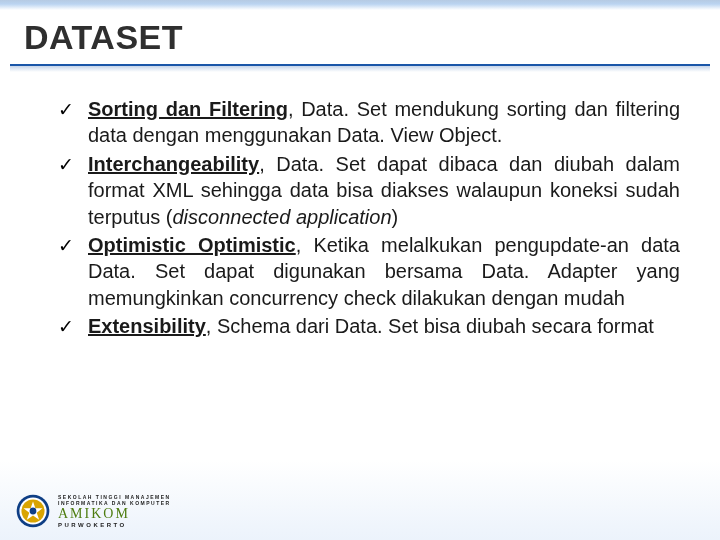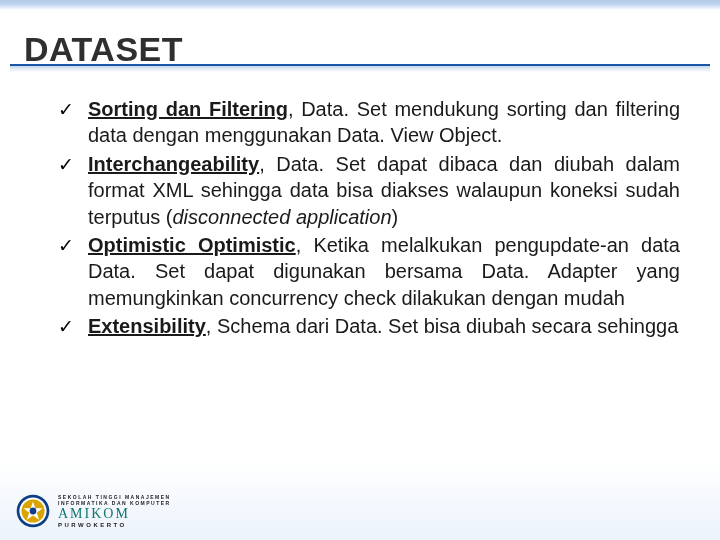--- a/index.html
+++ b/index.html
@@ -11,21 +11,21 @@
   }
   .top-banner {
     position: absolute;
     top: 0; left: 0; right: 0;
     height: 10px;
     background: linear-gradient(to bottom, #0b4fa0 0%, #1a6fd0 40%, #ffffff 100%);
     opacity: 0.3;
   }
   .slide-title {
     position: absolute;
-    top: 30px;
+    top: 18px;
     left: 24px;
     font-size: 34px;
     font-weight: bold;
     color: #2f2f2f;
     letter-spacing: 0.5px;
   }
   .title-rule {
     position: absolute;
     top: 64px;
     left: 10px;
@@ -88,21 +88,21 @@
     font-size: 5px;
     letter-spacing: 1.5px;
     color: #222;
     font-weight: bold;
     margin-top: 1px;
   }
   .ft-brand {
     font-family: "Times New Roman", serif;
     font-size: 14px;
     letter-spacing: 2px;
-    color: #0f766e;
+    color: #4d7c0f;
     margin-top: 1px;
   }
   .ft-city {
     font-size: 6px;
     letter-spacing: 2.5px;
     color: #222;
     margin-top: 1px;
     font-weight: bold;
   }
   .bg-gradient {
@@ -133,21 +133,21 @@
       <span class="b">Interchangeability</span><span>, Data. Set dapat dibaca dan diubah dalam format XML sehingga data bisa diakses walaupun koneksi sudah terputus (</span><span class="i">disconnected application</span><span>)</span>
     </li>
 
     <li class="bullet-item">
       <span class="check">✓</span>
       <span class="b">Optimistic Optimistic</span><span>, Ketika melalkukan pengupdate-an data Data. Set dapat digunakan bersama Data. Adapter yang memungkinkan concurrency check dilakukan dengan mudah</span>
     </li>
 
     <li class="bullet-item">
       <span class="check">✓</span>
-      <span class="b">Extensibility</span><span>, Schema dari Data. Set bisa diubah secara sehingga</span>
+      <span class="b">Extensibility</span><span>, Schema dari Data. Set bisa diubah secara format</span>
     </li>
 
   </ul>
 </div>
 
 <div class="bg-gradient"></div>
 
 <div class="footer">
   <div class="logo">
     <svg viewBox="0 0 100 100">

